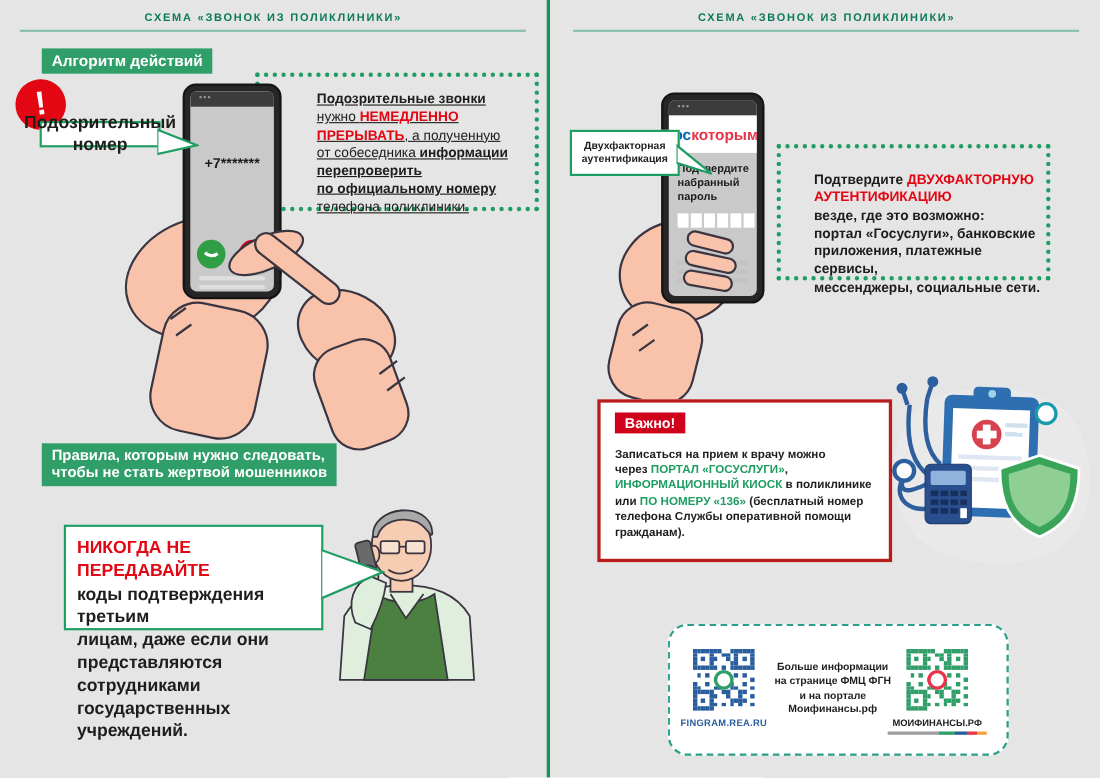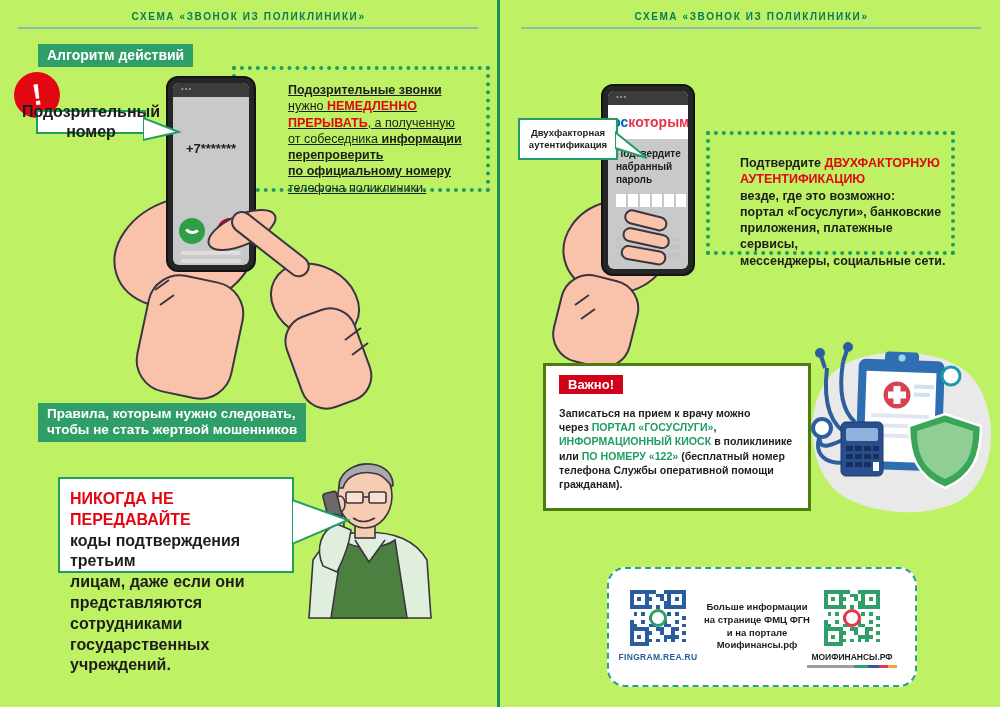--- a/index.html
+++ b/index.html
@@ -1,17 +1,17 @@
 <!DOCTYPE html>
 <html><head>
 <meta charset="utf-8">
 <style>
   html,body{margin:0;padding:0;background:#fff;}
   *{box-sizing:border-box;}
-  .canvas{position:relative;width:1000px;height:707px;background:#bef264;overflow:hidden;
+  .canvas{position:relative;width:1000px;height:707px;background:#e5e5e5;overflow:hidden;
           font-family:"Liberation Sans",sans-serif;color:#1d1d1b;}
   .panel{position:absolute;top:0;height:707px;width:497px;}
   .panel.left{left:0;}
   .panel.right{left:503px;}
   .divider{position:absolute;left:497px;top:0;width:3px;height:707px;background:#1b8f5c;}
 
   .hdr{position:absolute;top:11px;left:0;width:100%;text-align:center;
        font-size:10px;font-weight:bold;letter-spacing:1.6px;color:#0b7a5b;}
   .hdr-line{position:absolute;top:27px;left:18px;width:460px;height:2px;background:#8abfae;}
 
@@ -67,21 +67,21 @@
   .pwd-row{display:flex;gap:2px;padding:8px 0 0 8px;}
   .pwd-row div{width:10px;height:13px;background:#fff;}
   .ph-right .ph-lines2{position:absolute;left:8px;right:8px;top:146px;}
   .ph-right .ph-lines2 div{height:4px;background:#bdbdbd;margin-bottom:4px;border-radius:2px;opacity:.55;}
 
   .speech-box{position:absolute;left:58px;top:477px;width:236px;height:96px;background:#fff;
               border:2px solid #1f9d63;z-index:4;padding:10px 10px;}
   .speech-box .rich{font-size:16px;line-height:1.3;}
 
   .imp-box{position:absolute;left:40px;top:363px;width:268px;height:148px;background:#fff;
-           border:3px solid #4d7c0f;z-index:3;}
+           border:3px solid #b91c1c;z-index:3;}
   .imp-badge{position:absolute;left:13px;top:9px;background:#d0021b;color:#fff;font-weight:bold;
              font-size:13px;padding:2px 9px;}
   .imp-body{position:absolute;left:13px;top:40px;width:240px;font-size:10.6px;line-height:1.34;
             white-space:pre-line;}
 
   .footer-box{position:absolute;left:104px;top:567px;width:310px;height:120px;background:#fff;
               border:2px dashed #2aa08c;border-radius:18px;z-index:3;}
   .qr-wrap{position:absolute;width:56px;height:56px;}
   .qr-wrap.ql{left:21px;top:21px;} .qr-wrap.qrr{left:215px;top:21px;}
   .qr{display:grid;grid-template-columns:repeat(15,1fr);grid-template-rows:repeat(15,1fr);
@@ -320,21 +320,21 @@
         <path d="M150,96 L186,108 C186,138 178,158 150,170 C122,158 114,138 114,108 Z" fill="#3aa558" stroke="#ffffff" stroke-width="2.5"></path>
         <path d="M150,104 L178,113 C178,136 172,151 150,161 C128,151 122,136 122,113 Z" fill="#8fcf96"></path>
       </g>
     </svg>
 
     <div class="imp-box">
       <div class="imp-badge">Важно!</div>
       <div class="imp-body rich"><span class="seg-b">Записаться на прием к врачу можно
 через </span><span class="seg-bg">ПОРТАЛ «ГОСУСЛУГИ»</span><span class="seg-b">,
 </span><span class="seg-bg">ИНФОРМАЦИОННЫЙ КИОСК</span><span class="seg-b"> в поликлинике
-или </span><span class="seg-bg">ПО НОМЕРУ «122»</span><span class="seg-b"> (бесплатный номер
+или </span><span class="seg-bg">ПО НОМЕРУ «136»</span><span class="seg-b"> (бесплатный номер
 телефона Службы оперативной помощи
 гражданам).</span></div>
     </div>
 
     <div class="footer-box">
       <div class="qr-wrap ql">
         <div class="qr" style="--qc: #2a5d9e;">
             <div class="on"></div>
             <div class="on"></div>
             <div class="on"></div>

